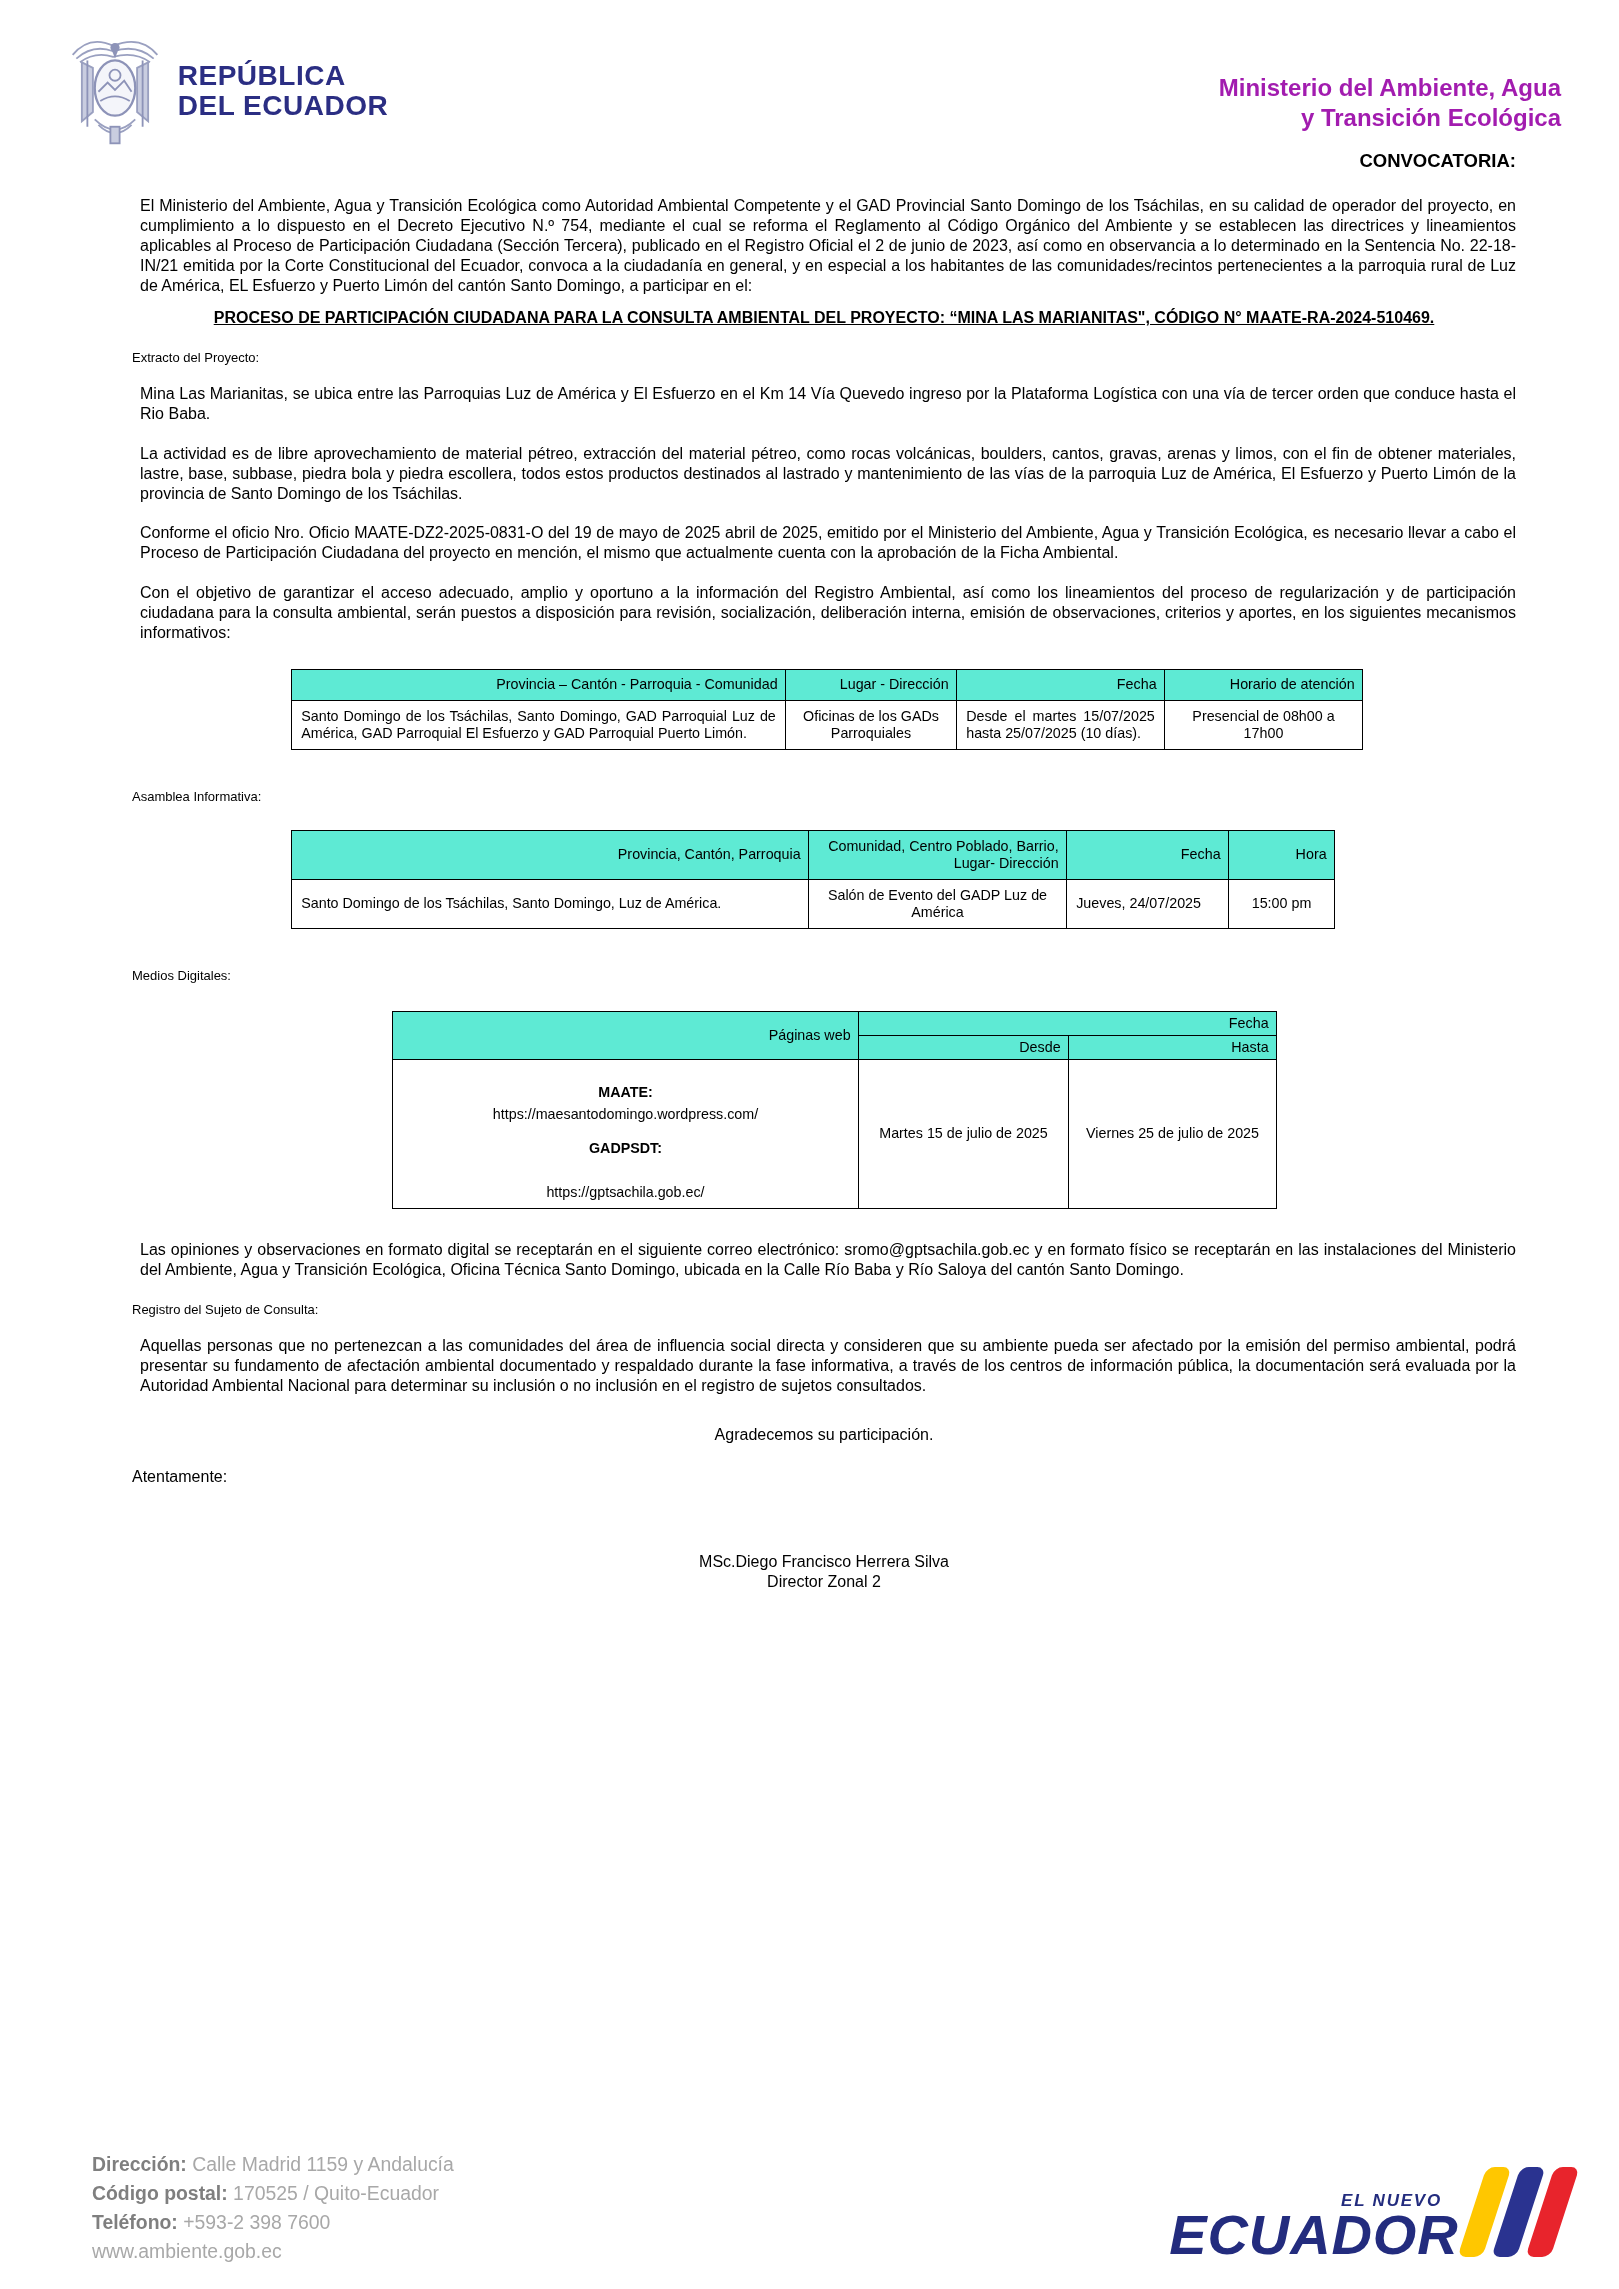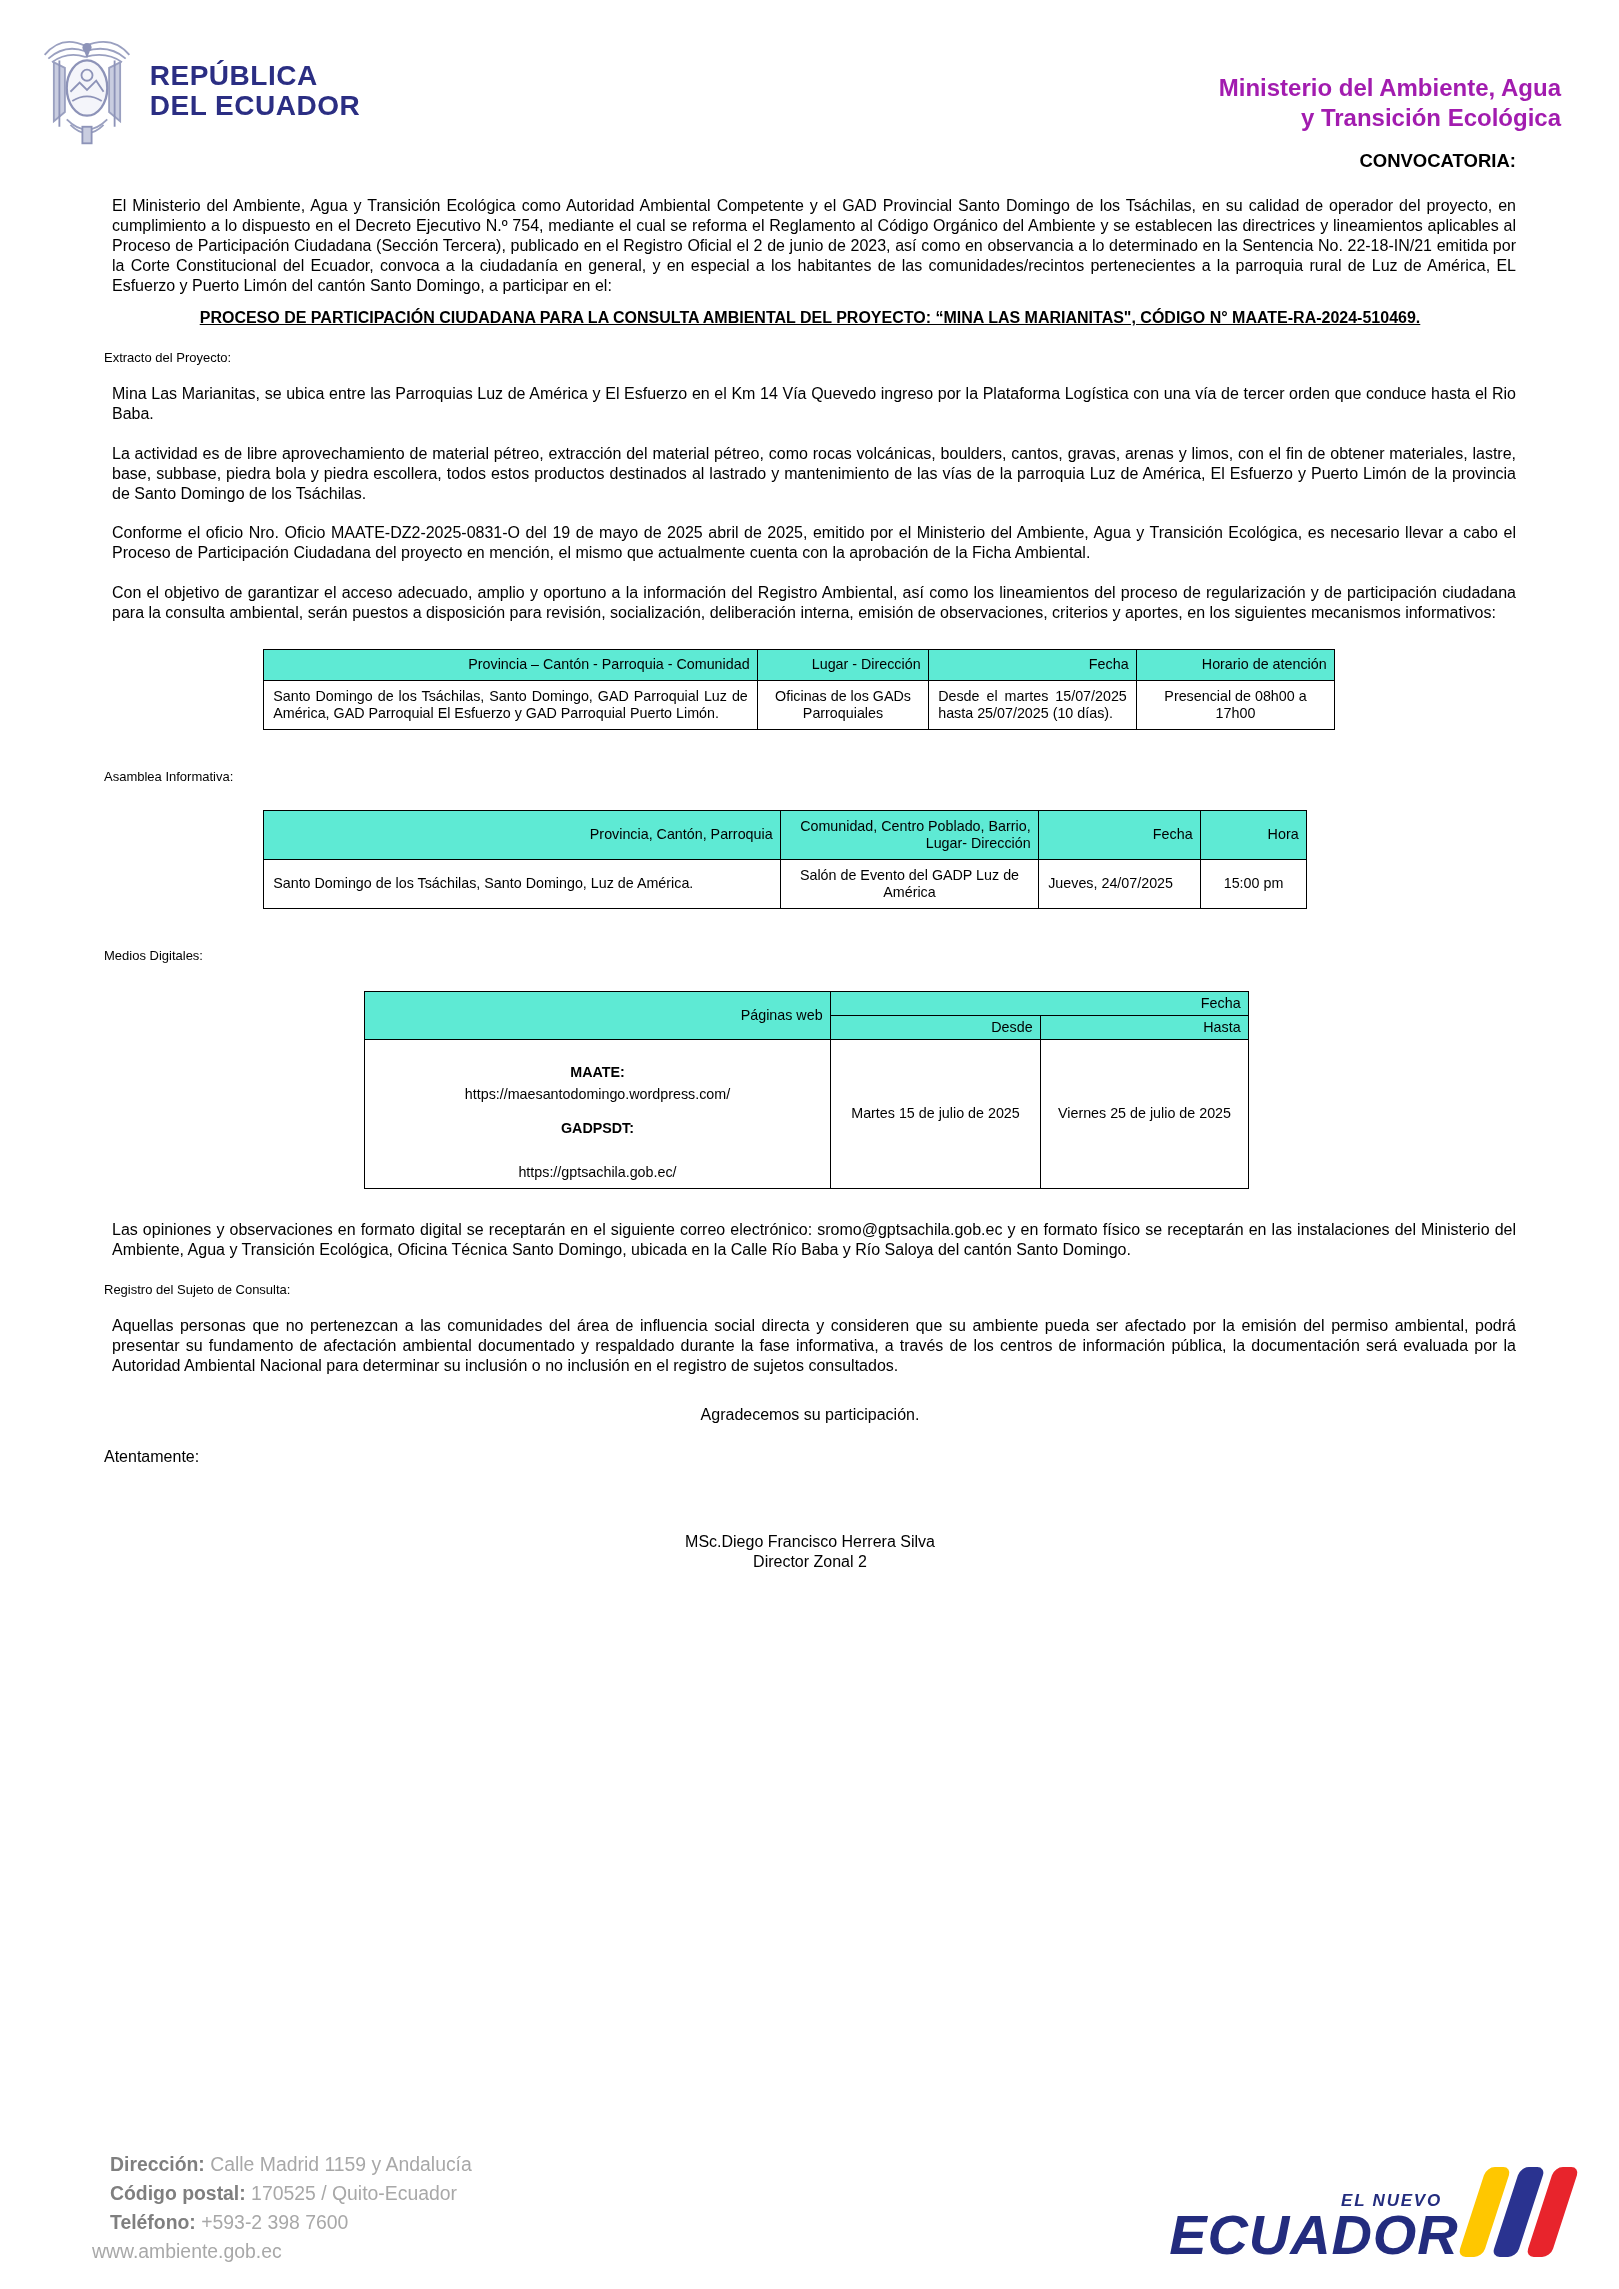--- a/index.html
+++ b/index.html
@@ -1,18 +1,18 @@
 <!DOCTYPE html>
 <html style="font-size:14.8px"><head>
 <meta charset="utf-8">
 <style>
   * { margin:0; padding:0; box-sizing:border-box; }
   html,body { background:#ffffff; }
   body { font-family:"Liberation Sans", sans-serif; color:#000; }
-  .page { position:relative; width:1620px; height:2290px; background:#ffffff; overflow:hidden; }
+  .page { position:relative; width:1620px; height:2290px; background:#ffffff; overflow:hidden;padding-left:28px; }
   .content { padding:0 104px; }
 
   
   .doc-header { display:flex; justify-content:space-between; align-items:flex-start; margin:31px 59px 0 39px; }
   .brand { display:flex; align-items:center; gap:14.8px; }
   .republic { color:#2b2e83; font-weight:bold; font-size:28px; line-height:30px; letter-spacing:0.5px; }
   .ministry { text-align:right; color:#a21caf; font-weight:bold; font-size:24px; line-height:29.5px; margin-top:42px; }
 
   
   .h-conv { text-align:right; font-weight:bold; font-size:18.5px; }
@@ -39,21 +39,21 @@
   .t-medios .site-url.last { margin-top:26px; }
 
   
   .thanks { text-align:center; font-size:16px; margin-top:30px; }
   .salutation { font-size:16px; margin-top:24px; }
   .signature { text-align:center; font-size:16px; line-height:20px; margin-top:66px; }
 
   
   .page-footer { position:absolute; left:0; right:0; bottom:0; height:185px; }
   .footer-info { position:absolute; left:92px; bottom:24px; font-size:19.4px; line-height:29px; color:#a8a8a8; }
-  .footer-info b { color:#7f7f7f; font-weight:bold;margin-left:18px; }
+  .footer-info b { color:#7f7f7f; font-weight:bold; }
   .footer-logo { position:absolute; right:55px; bottom:31px; display:flex; align-items:flex-end; }
   .logo-text { text-align:right; color:#232c7e; font-style:italic; font-weight:bold; white-space:nowrap; }
   .logo-elnuevo { font-size:17px; letter-spacing:1.8px; margin-right:16.6px; }
   .logo-ecuador { font-size:56px; line-height:48px; letter-spacing:0.9px; }
   .stripes { display:flex; gap:9.2px; margin-left:13px; margin-bottom:1.8px; }
   .stripe { width:25px; height:90px; transform:skewX(-18deg); border-radius:8.3px; }
   .stripe.yellow { background:#ffc700; }
   .stripe.blue { background:#2a3390; }
   .stripe.red { background:#e8242c; }
 </style>

